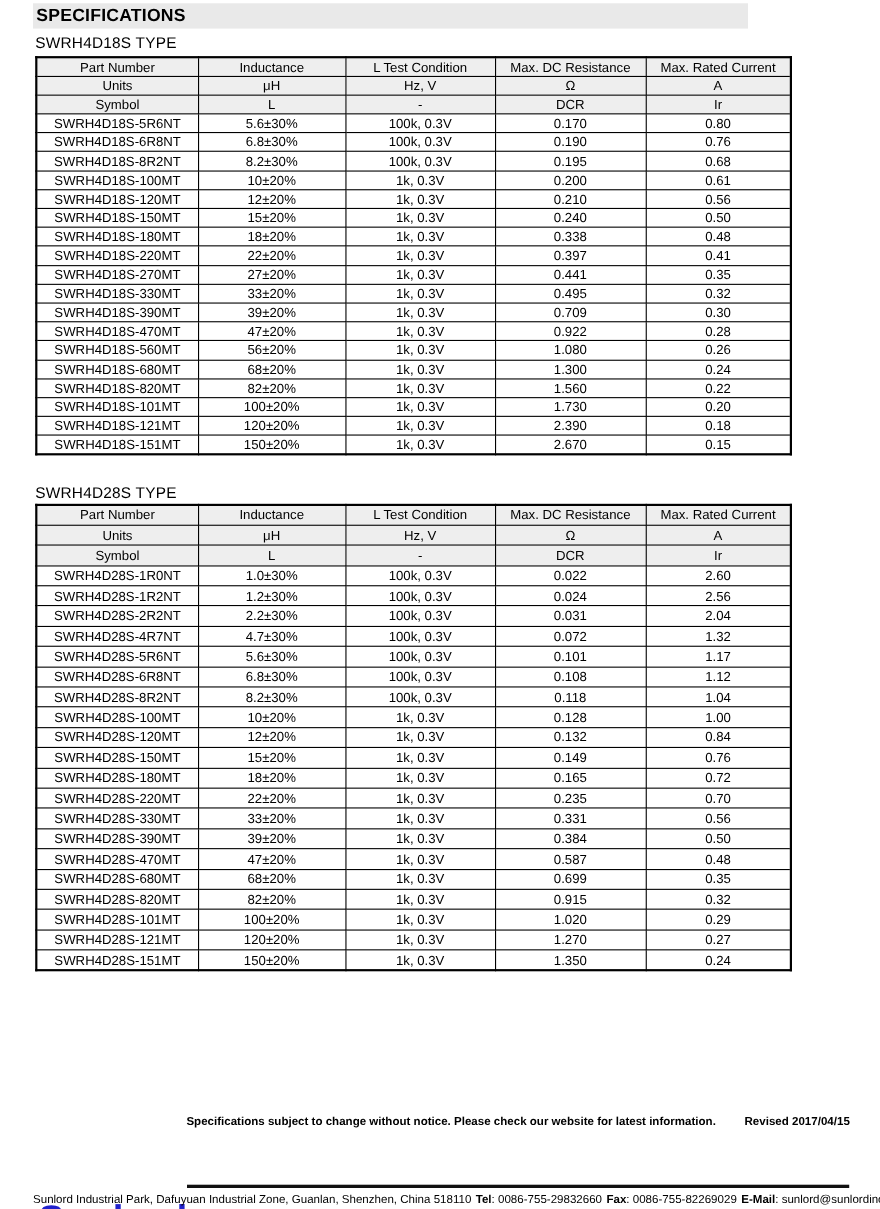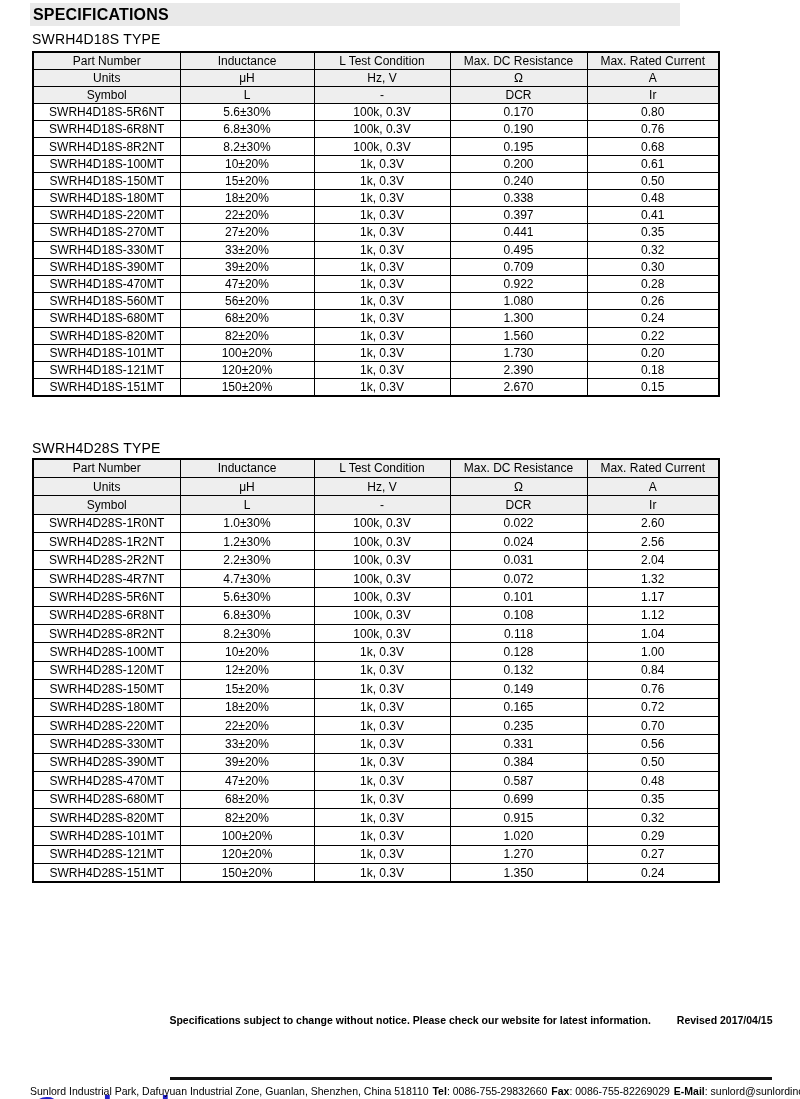--- a/index.html
+++ b/index.html
@@ -125,20 +125,27 @@
           <td>0.68</td>
         </tr>
         <tr>
           <td>SWRH4D18S-100MT</td>
           <td>10±20%</td>
           <td>1k, 0.3V</td>
           <td>0.200</td>
           <td>0.61</td>
         </tr>
         <tr>
+          <td>SWRH4D18S-120MT</td>
+          <td>12±20%</td>
+          <td>1k, 0.3V</td>
+          <td>0.210</td>
+          <td>0.56</td>
+        </tr>
+        <tr>
           <td>SWRH4D18S-150MT</td>
           <td>15±20%</td>
           <td>1k, 0.3V</td>
           <td>0.240</td>
           <td>0.50</td>
         </tr>
         <tr>
           <td>SWRH4D18S-180MT</td>
           <td>18±20%</td>
           <td>1k, 0.3V</td>

